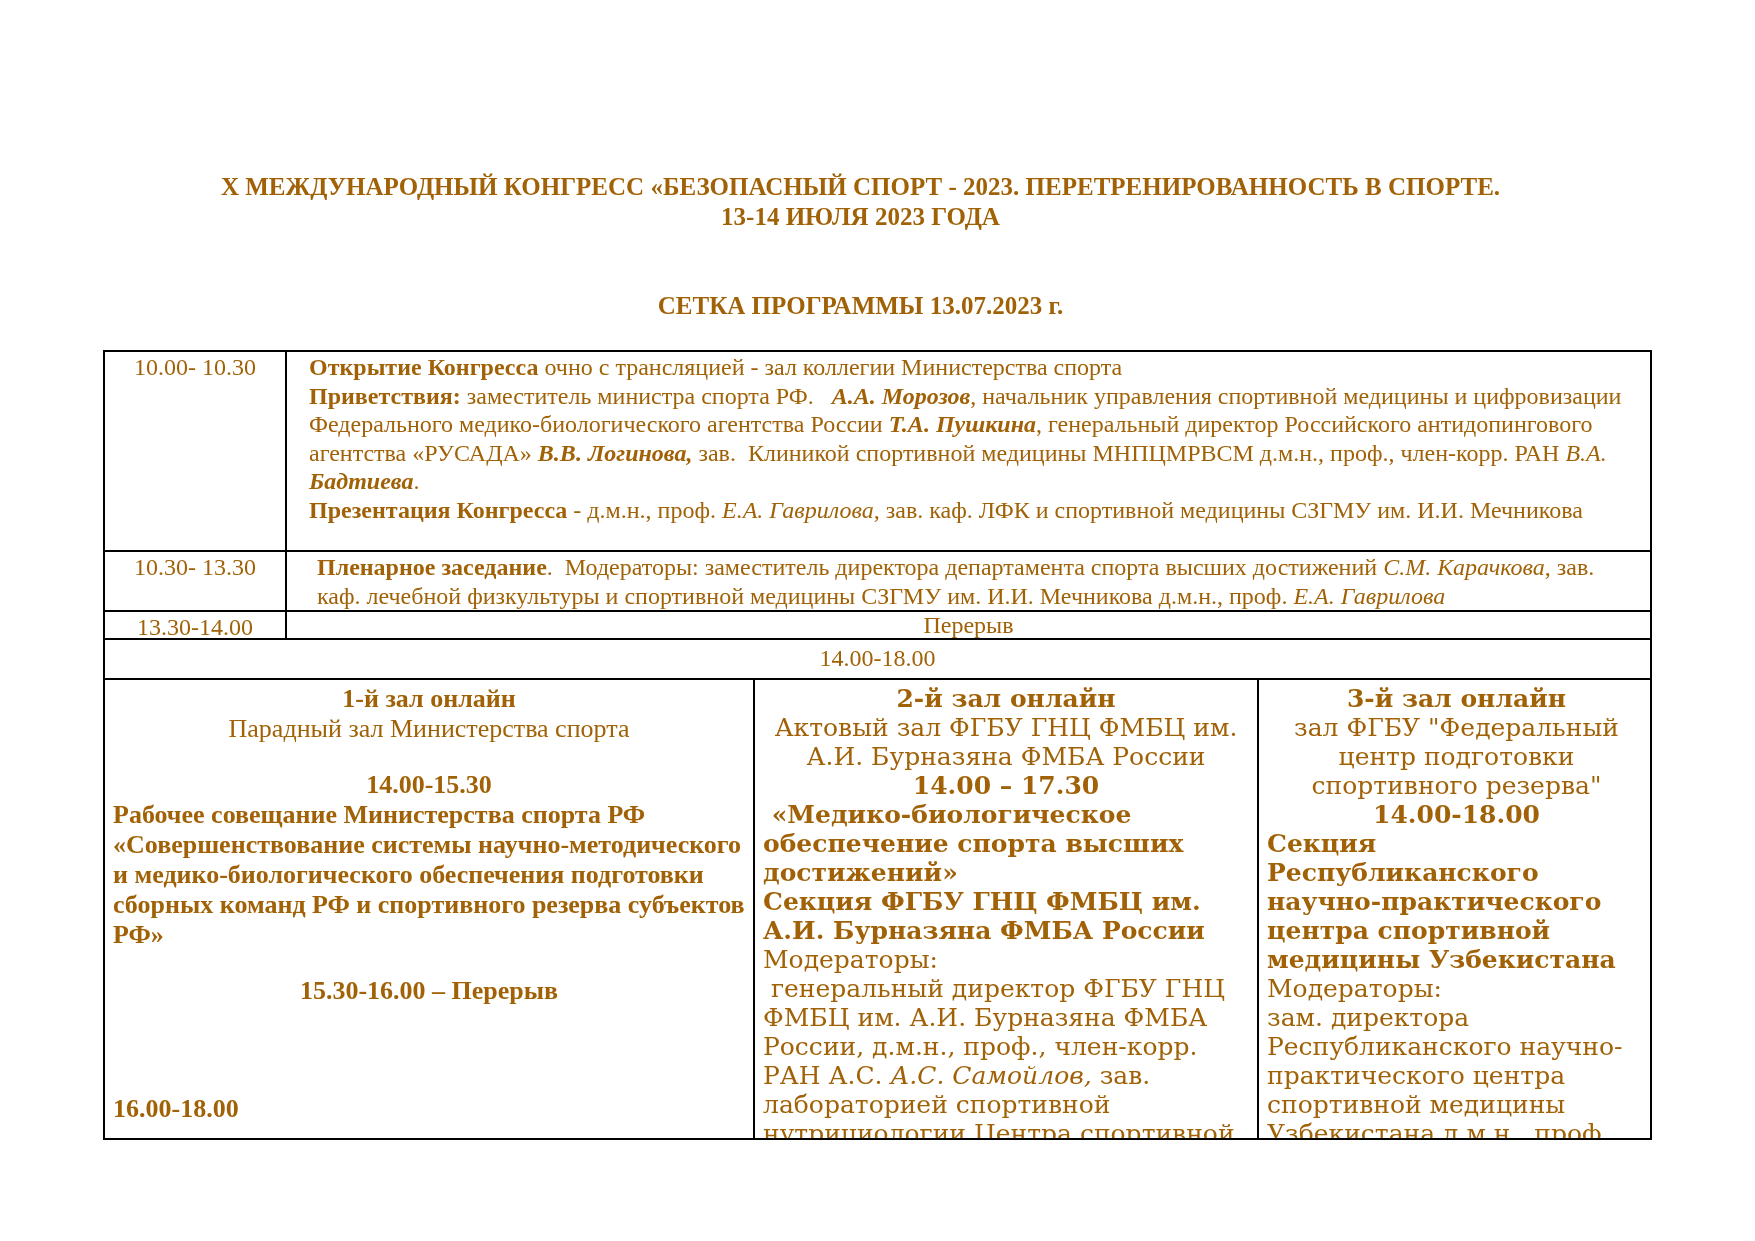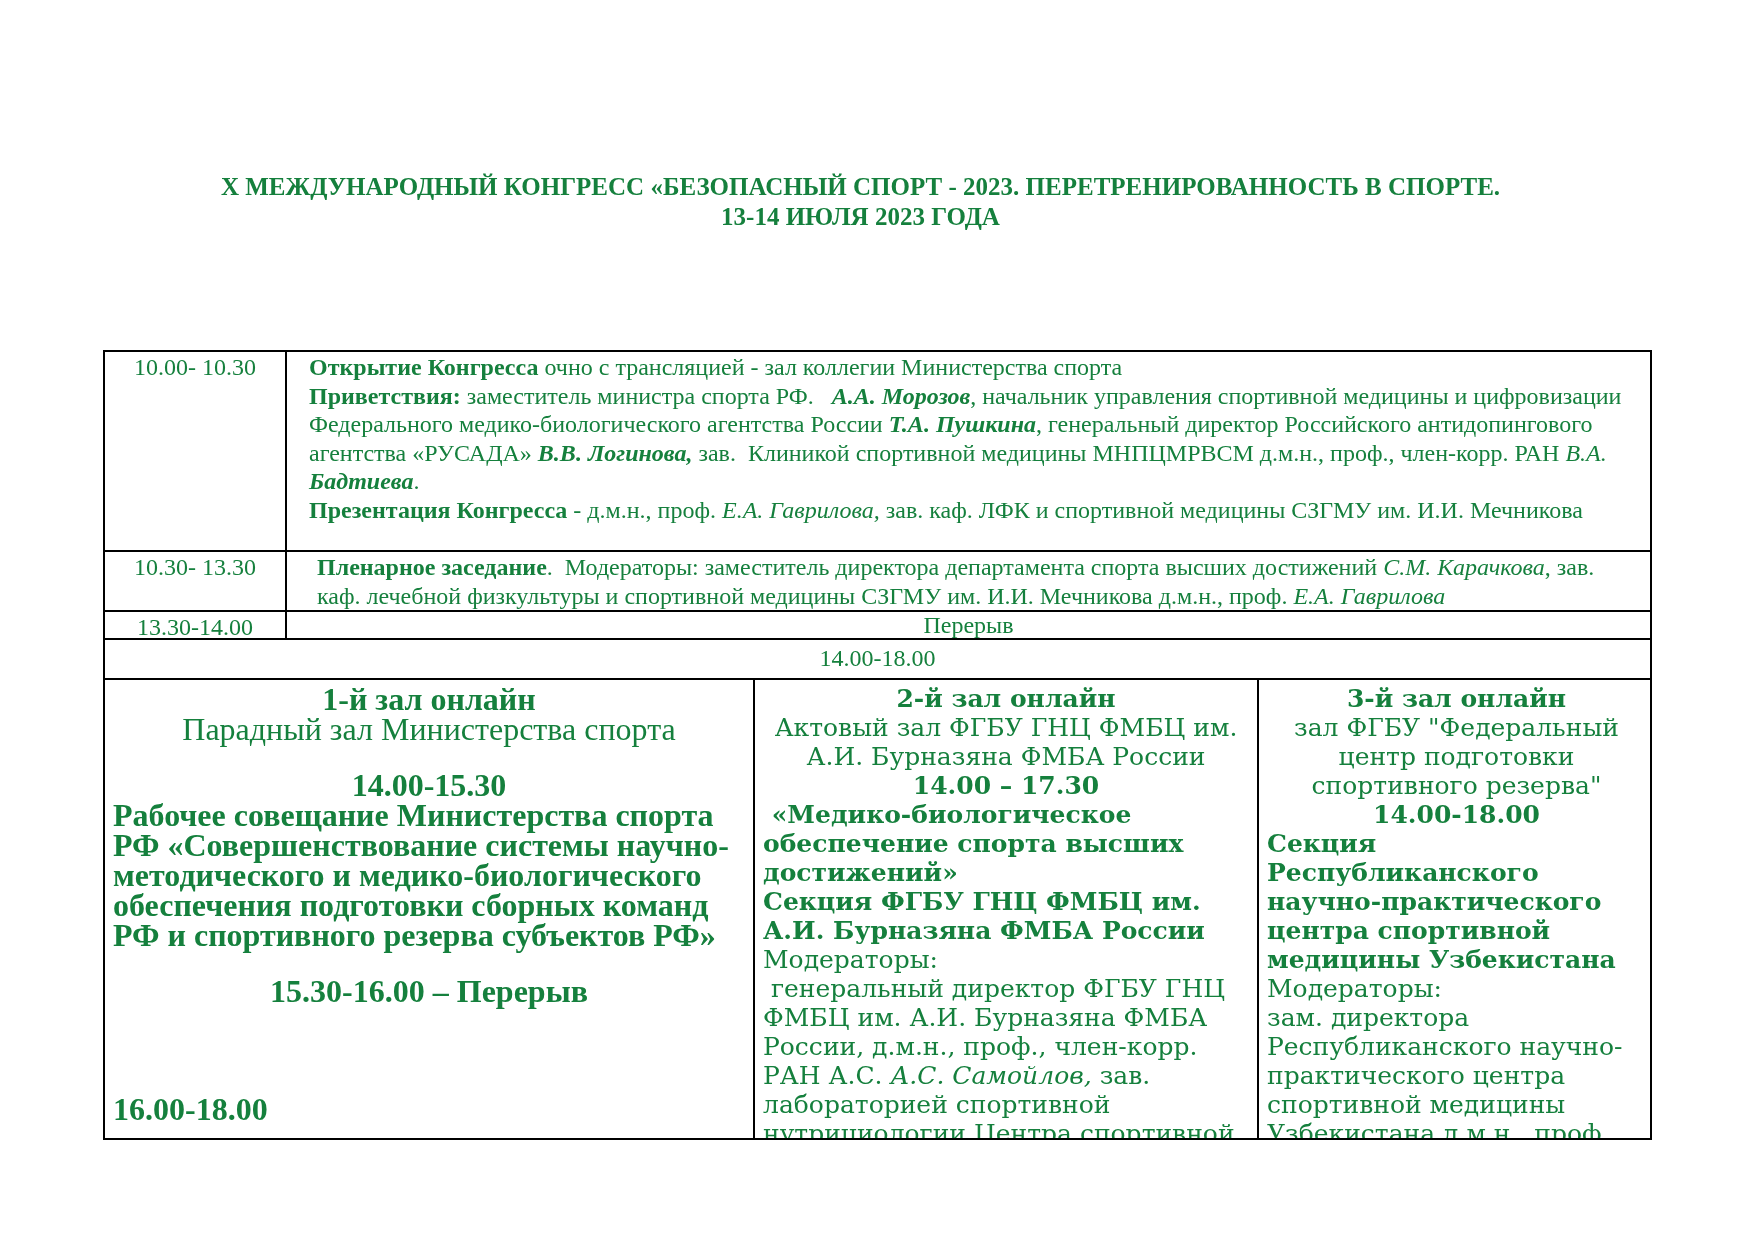--- a/index.html
+++ b/index.html
@@ -1,16 +1,16 @@
 <!DOCTYPE html>
 <html><head>
 <meta charset="utf-8">
 <style>
   html,body{margin:0;padding:0;background:#ffffff;}
-  .page{position:relative;width:1721px;height:1241px;background:#ffffff;color:#15803d;
+  .page{position:relative;width:1721px;height:1241px;background:#ffffff;color:#a16207;
         font-family:"Liberation Serif",serif;overflow:hidden;}
 
   .title-block{position:absolute;top:172px;left:0;width:100%;text-align:center;
                font-weight:bold;font-size:25px;line-height:30px;}
   .subtitle{position:absolute;top:292px;left:0;width:100%;text-align:center;
             font-weight:bold;font-size:25px;}
 
   .tbl{position:absolute;left:103px;top:350px;width:1549px;border:2px solid #000;box-sizing:border-box;}
   .row{display:flex;border-bottom:2px solid #000;box-sizing:border-box;}
   .row:last-child{border-bottom:none;}
@@ -22,21 +22,21 @@
 
   .time-cell{width:182px;flex:0 0 182px;border-right:2px solid #000;box-sizing:border-box;
              text-align:center;font-size:24px;padding-top:2px;}
   .content-cell{flex:1;padding:1px 10px;font-size:24px;line-height:28.5px;box-sizing:border-box;}
   .content-cell p{margin:0;white-space:pre-wrap;}
   .center-cell{flex:1;text-align:center;font-size:24px;line-height:25px;padding-top:1px;}
   .full-cell{width:100%;text-align:center;font-size:24px;line-height:29px;padding-top:4px;box-sizing:border-box;}
 
   .hall{box-sizing:border-box;padding:4px 8px;overflow:hidden;}
   .hall-1{width:650px;flex:0 0 650px;border-right:2px solid #000;
-          font-family:"Liberation Serif",serif;font-size:32px;line-height:30px;}
+          font-family:"Liberation Serif",serif;font-size:26px;line-height:30px;}
   .hall-2{width:504px;flex:0 0 504px;border-right:2px solid #000;
           font-family:"DejaVu Serif",serif;font-size:25px;line-height:29px;}
   .hall-3{width:395px;flex:0 0 395px;
           font-family:"DejaVu Serif",serif;font-size:25px;line-height:29px;}
   .hall div{white-space:pre-wrap;}
   .h-hdr{text-align:center;font-weight:bold;}
   .h-sub{text-align:center;}
   .h-time{text-align:center;font-weight:bold;}
   .h-session{font-weight:bold;}
   .h1-time1{margin-top:26px;}
@@ -49,20 +49,21 @@
 </head>
 <body>
 
 <div class="page">
 
   <div class="title-block">
     <div>Х МЕЖДУНАРОДНЫЙ КОНГРЕСС «БЕЗОПАСНЫЙ СПОРТ - 2023. ПЕРЕТРЕНИРОВАННОСТЬ В СПОРТЕ.</div>
     <div>13-14 ИЮЛЯ 2023 ГОДА</div>
   </div>
 
+  <div class="subtitle">СЕТКА ПРОГРАММЫ 13.07.2023 г.</div>
 
   <div class="tbl">
 
     <div class="row row-a">
       <div class="time-cell">10.00- 10.30</div>
       <div class="content-cell">
         <p><span class="b">Открытие Конгресса</span><span> очно с трансляцией - зал коллегии Министерства спорта</span></p>
         <p><span class="b">Приветствия:</span><span> заместитель министра спорта РФ.   </span><span class="b i">А.А. Морозов</span><span>, начальник управления спортивной медицины и цифровизации Федерального медико-биологического агентства России </span><span class="b i">Т.А. Пушкина</span><span>, генеральный директор Российского антидопингового агентства «РУСАДА» </span><span class="b i">В.В. Логинова,</span><span> зав.  Клиникой спортивной медицины МНПЦМРВСМ д.м.н., проф., член-корр. РАН </span><span class="i">В.А. </span><span class="b i">Бадтиева</span><span>.</span></p>
         <p><span class="b">Презентация Конгресса</span><span> - д.м.н., проф. </span><span class="i">Е.А. Гаврилова,</span><span> зав. каф. ЛФК и спортивной медицины СЗГМУ им. И.И. Мечникова</span></p>
       </div>

